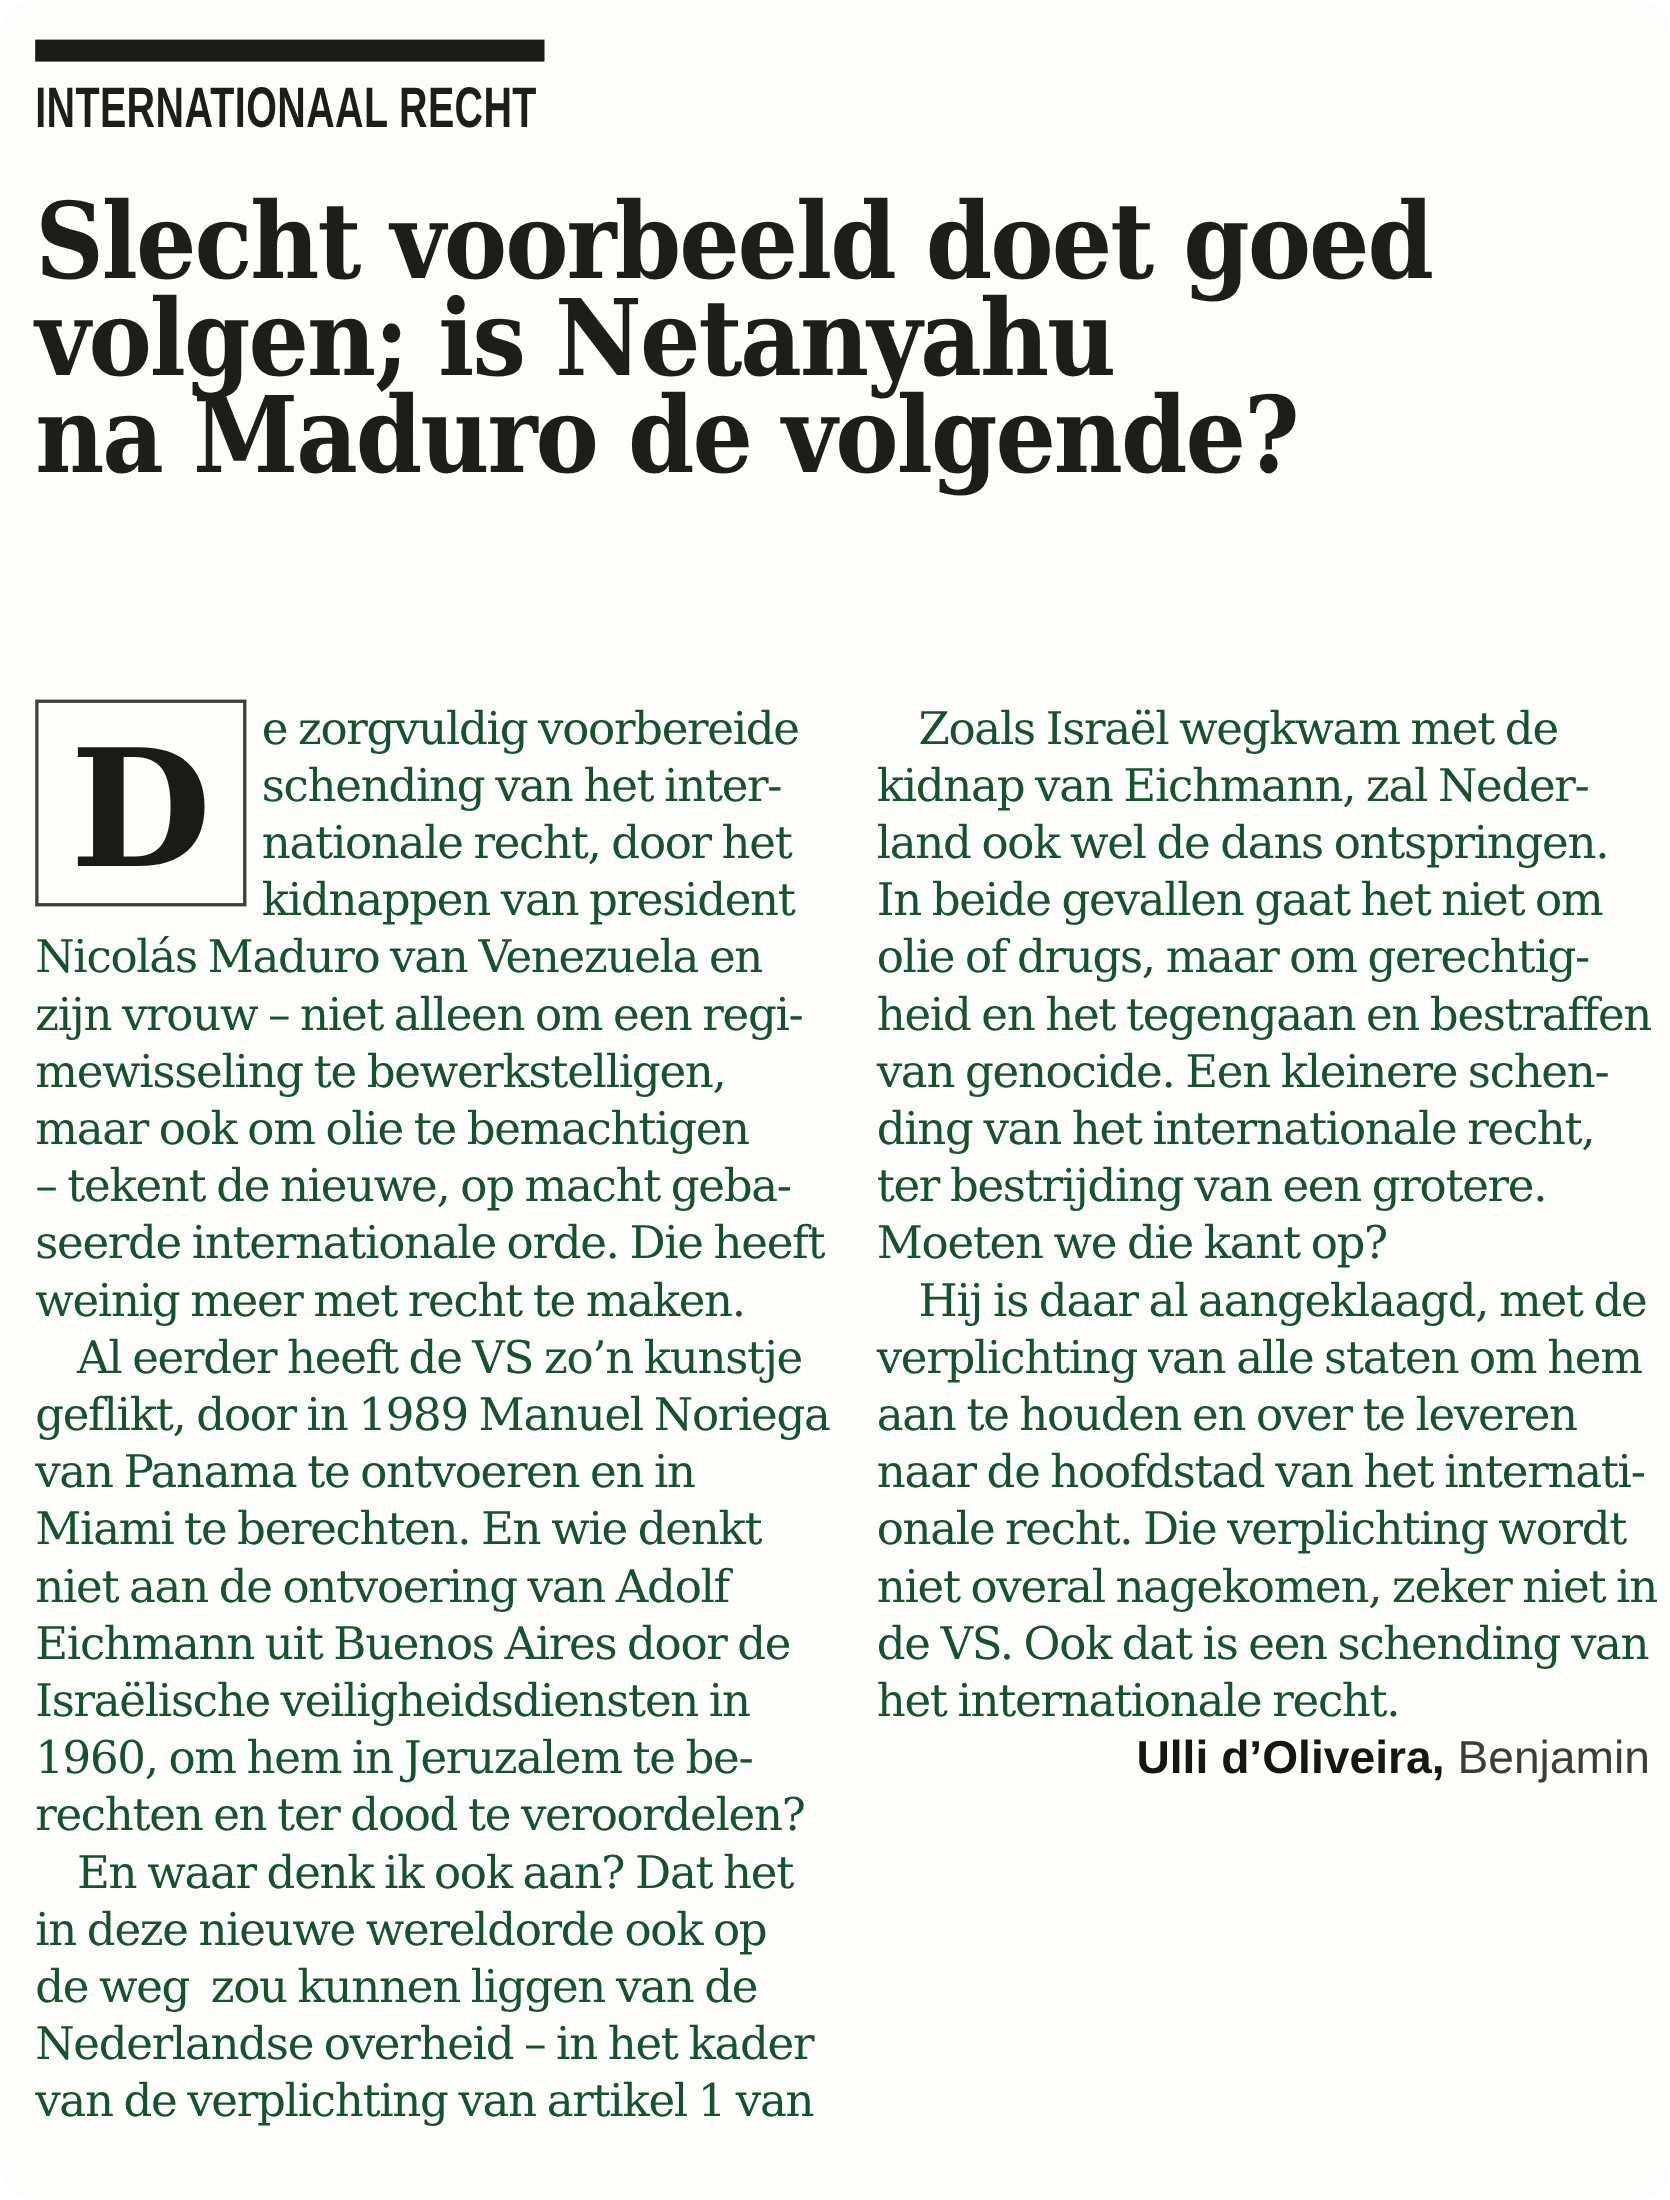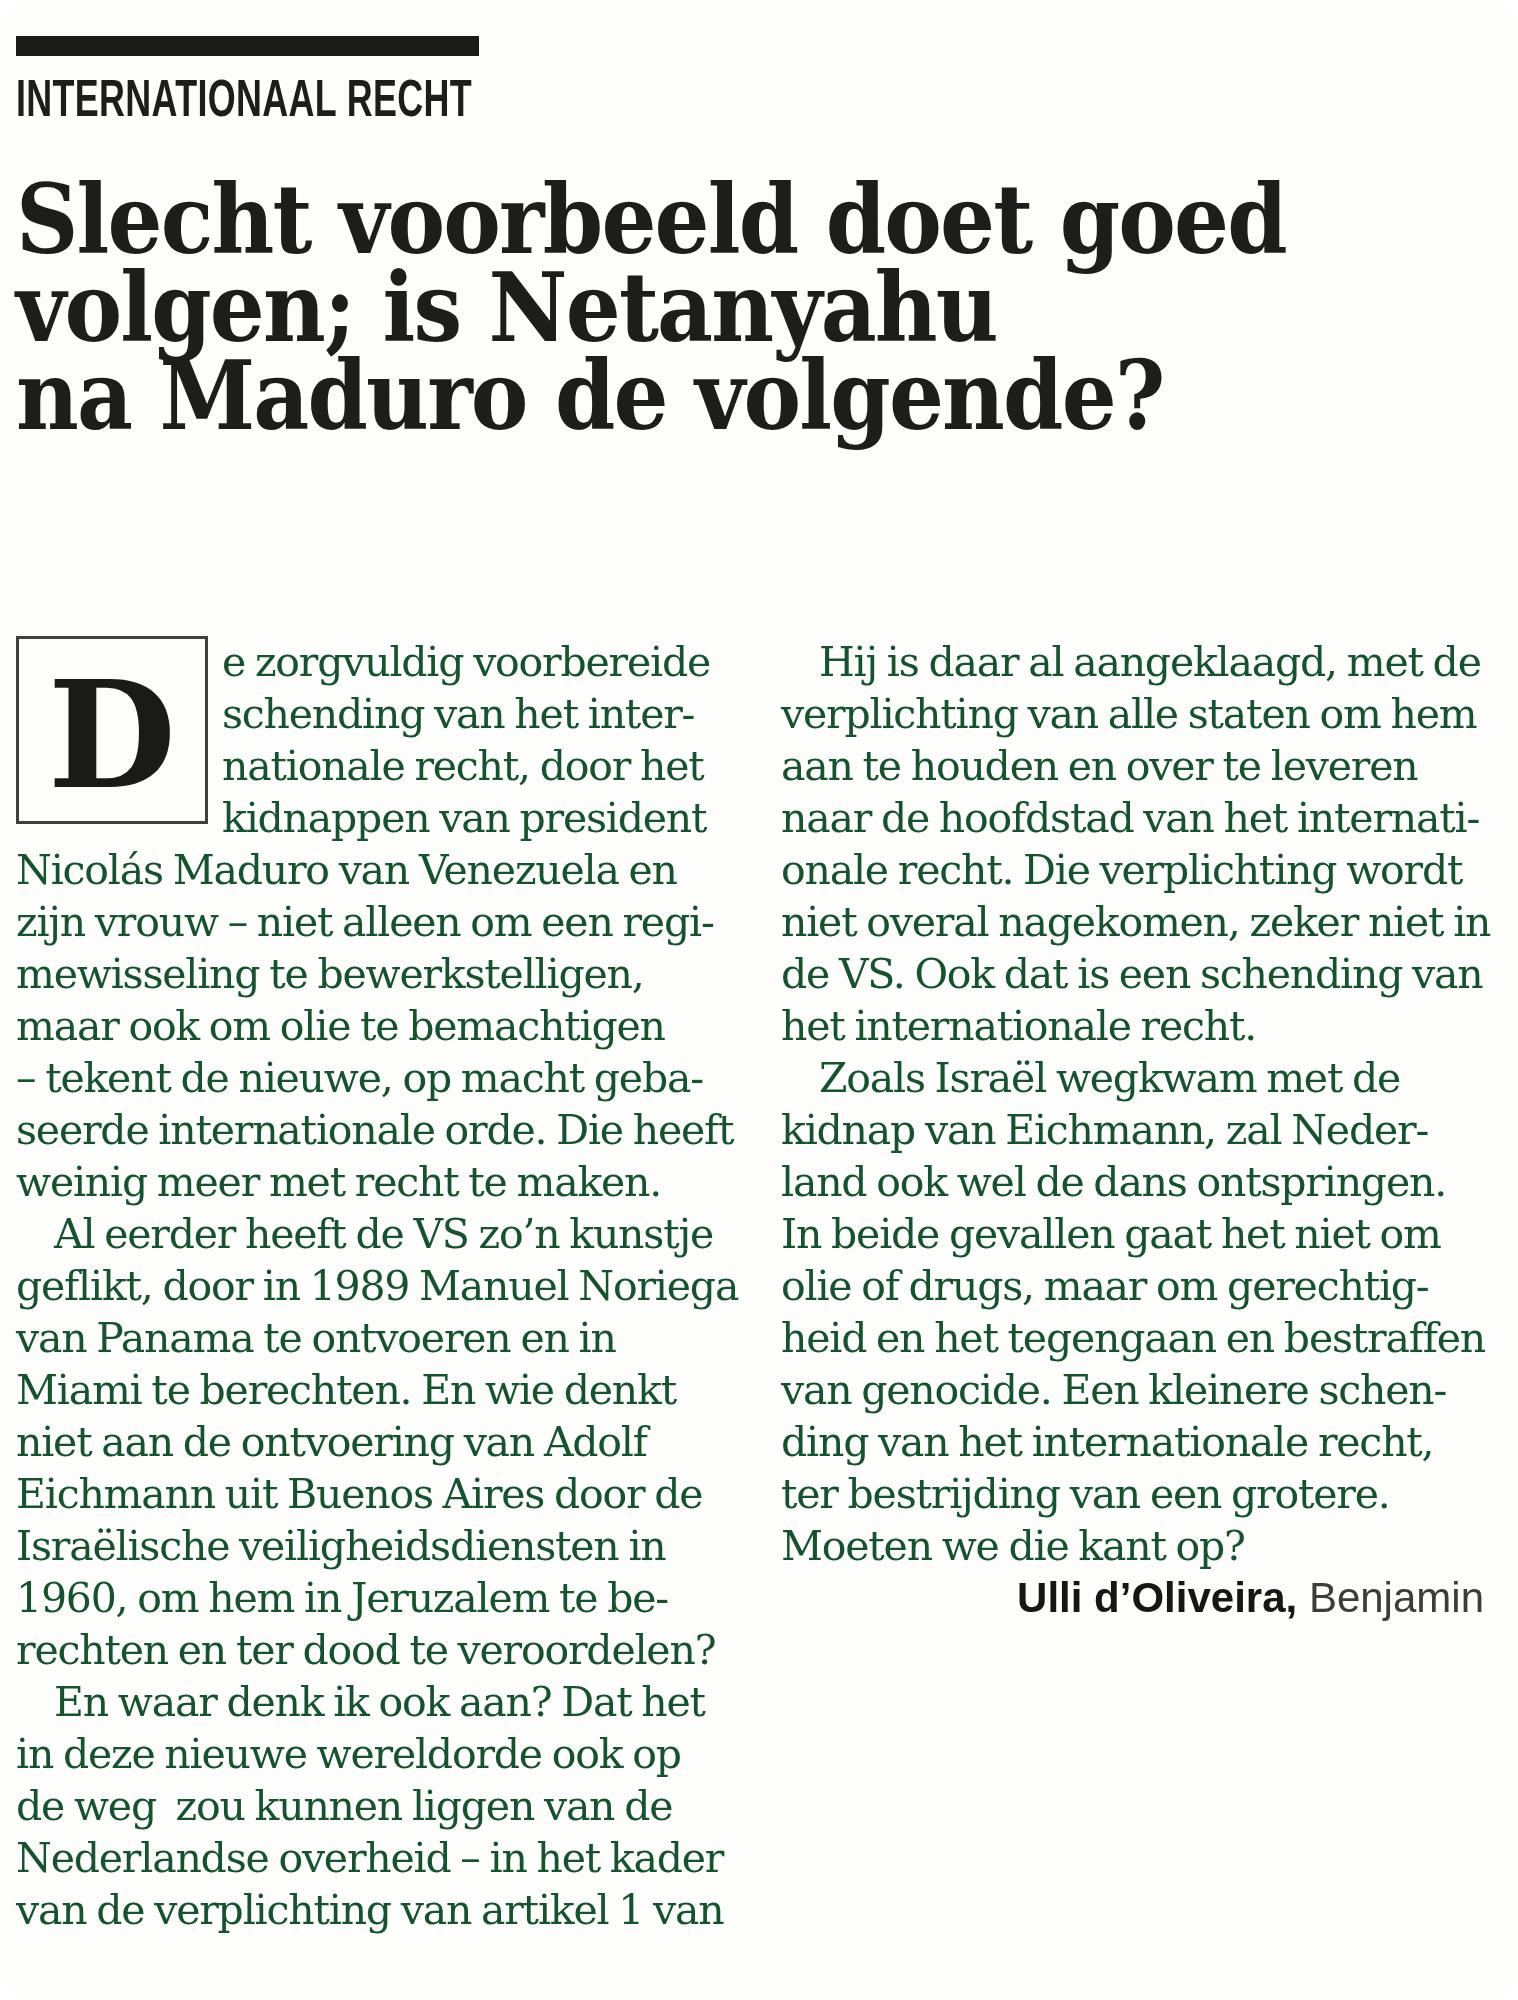--- a/index.html
+++ b/index.html
@@ -6,21 +6,21 @@
     margin: 0;
     padding: 0;
     background: #ffffff;
   }
   .page {
     position: relative;
     width: 1518px;
     height: 2000px;
     box-sizing: border-box;
     background: #fdfdfb;
-    padding: 36px 28px 0 16px;
+    padding: 36px 28px 0 32px;
     overflow: hidden;
     color: #1d1d1b;
     border-radius: 31px;
   }
   .kicker-bar {
     width: 463px;
     height: 20px;
     background: #1a1a18;
   }
   .kicker-label {
@@ -150,38 +150,38 @@
           <p class="para indent">En waar denk ik ook aan? Dat het
 in deze nieuwe wereldorde ook op
 de weg  zou kunnen liggen van de
 Nederlandse overheid – in het kader
 van de verplichting van artikel 1 van</p>
         </div>
     </div>
 
     <div class="column">
       <div class="col-paras">
-          <p class="para indent">Hij is daar al aangeklaagd, met de
-verplichting van alle staten om hem
-aan te houden en over te leveren
-naar de hoofdstad van het internati-
-onale recht. Die verplichting wordt
-niet overal nagekomen, zeker niet in
-de VS. Ook dat is een schending van
-het internationale recht.</p>
           <p class="para indent">Zoals Israël wegkwam met de
 kidnap van Eichmann, zal Neder-
 land ook wel de dans ontspringen.
 In beide gevallen gaat het niet om
 olie of drugs, maar om gerechtig-
 heid en het tegengaan en bestraffen
 van genocide. Een kleinere schen-
 ding van het internationale recht,
 ter bestrijding van een grotere.
 Moeten we die kant op?</p>
+          <p class="para indent">Hij is daar al aangeklaagd, met de
+verplichting van alle staten om hem
+aan te houden en over te leveren
+naar de hoofdstad van het internati-
+onale recht. Die verplichting wordt
+niet overal nagekomen, zeker niet in
+de VS. Ook dat is een schending van
+het internationale recht.</p>
         </div>
       <div class="signature">
         <span class="author">Ulli d’Oliveira,</span>
         <span class="location"> <span>Benjamin</span></span>
       </div>
     </div>
 
   </div>
 
 </div>

